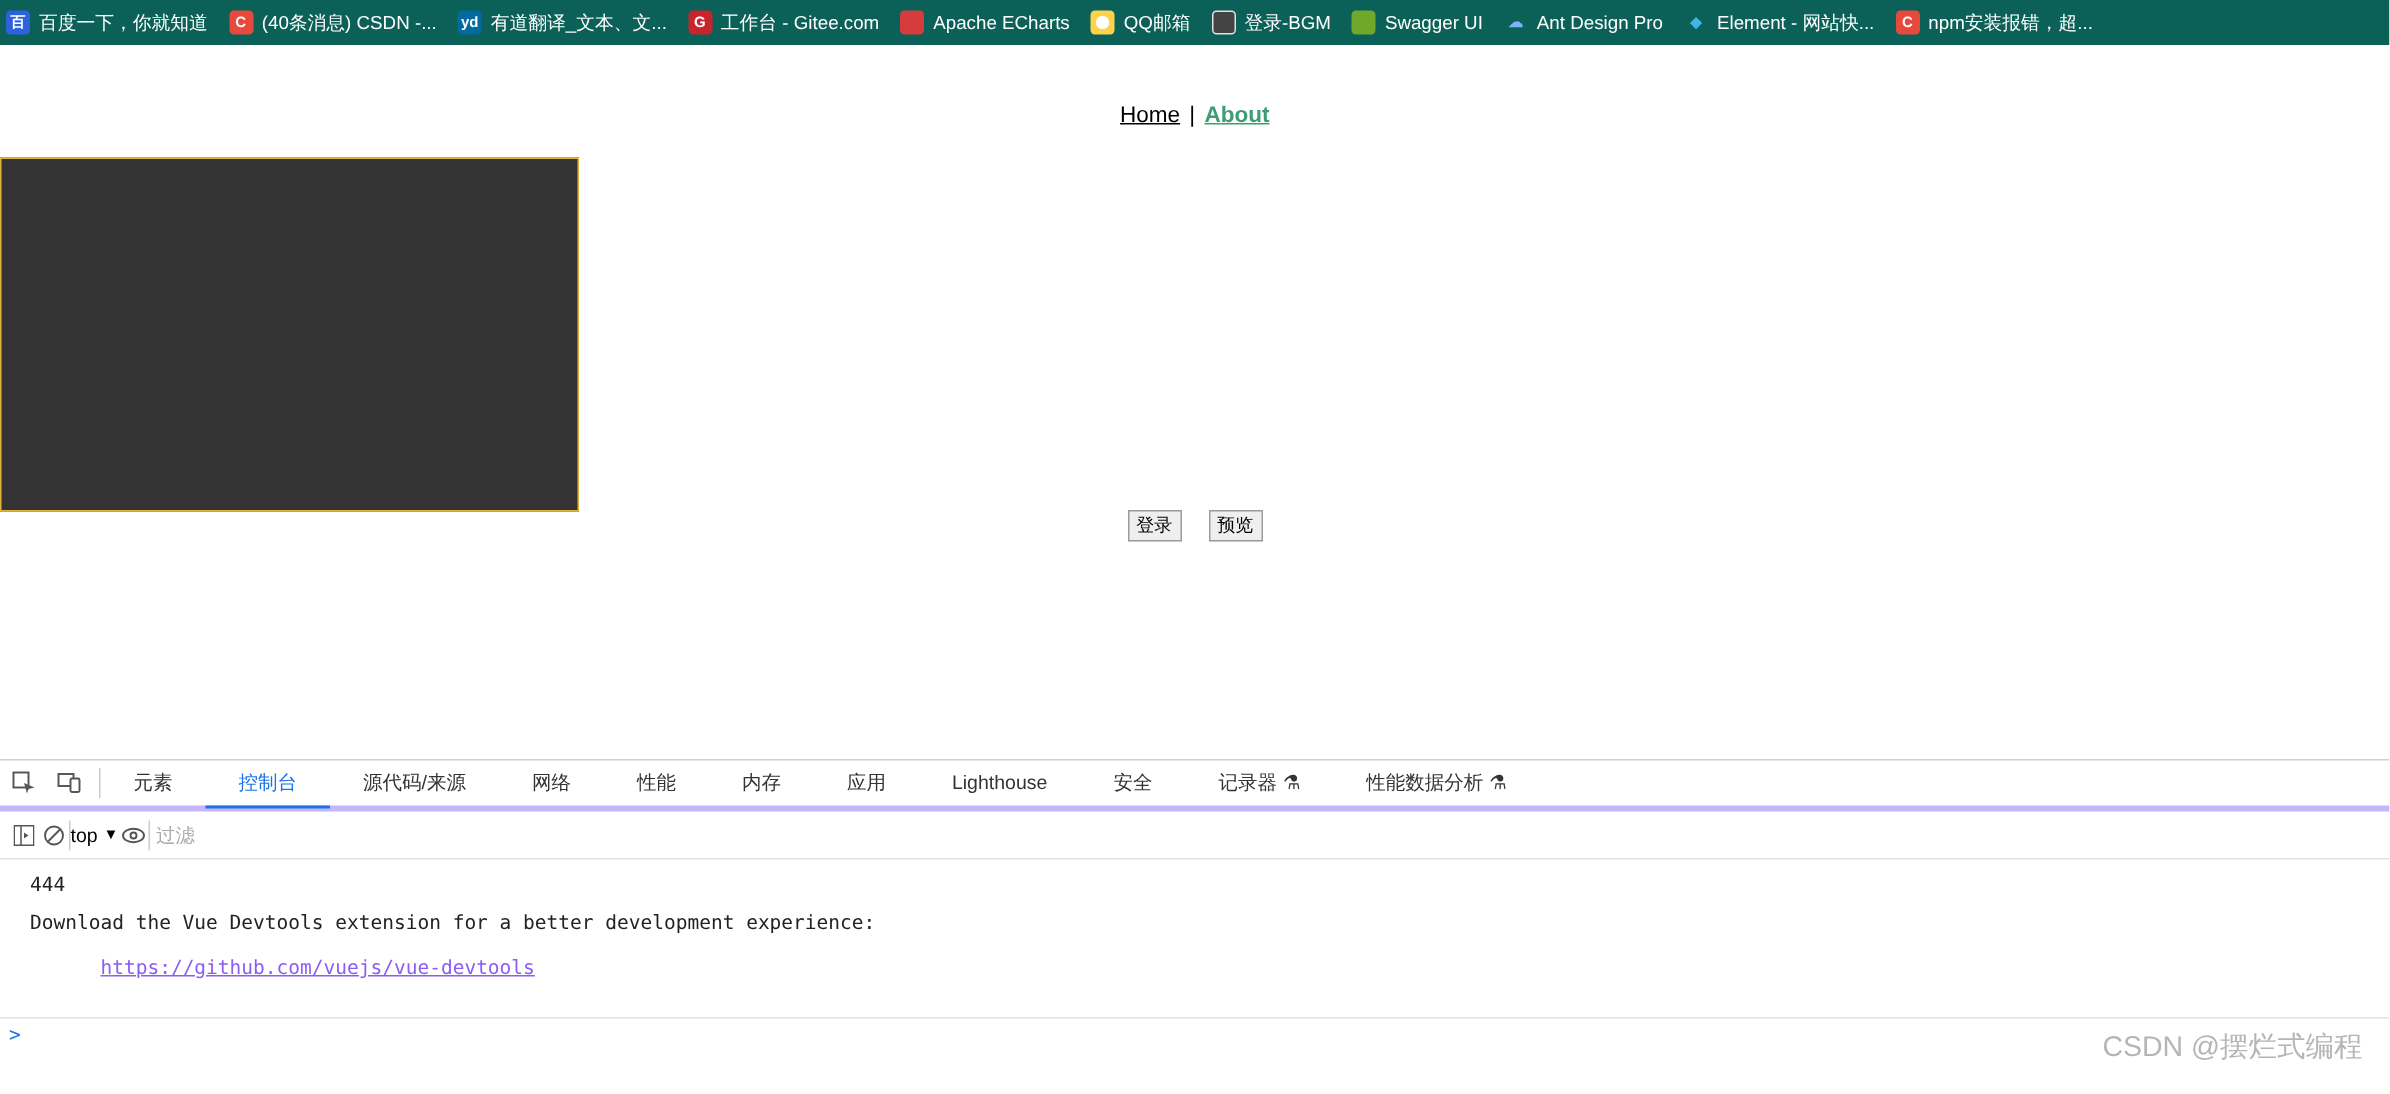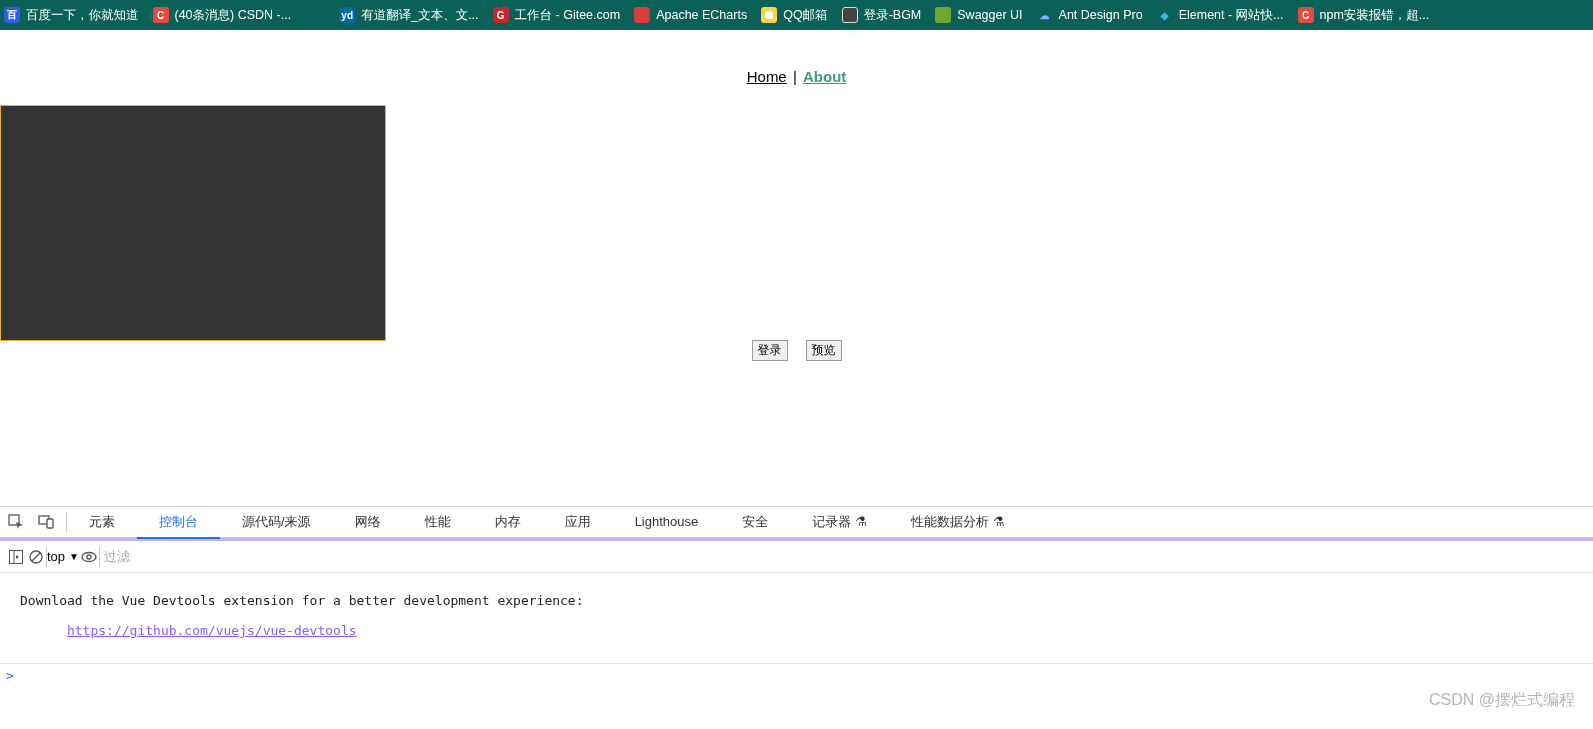--- a/index.html
+++ b/index.html
@@ -22,21 +22,21 @@
       cursor: pointer;
       font-size: 12.5px;
     }
     .bookmark .favicon {
       width: 16px; height: 16px; margin-right: 6px;
       display: inline-flex; align-items: center; justify-content: center;
       font-size: 10px; font-weight: bold; border-radius: 3px;
     }
     .fi-baidu { background:#2e61e0; color:#fff; }
     .fi-csdn  { background:#e7493c; color:#fff; }
-    .fi-yd    { background:#0369a1; color:#fff;margin-left:34px; }
+    .fi-yd    { background:#0369a1; color:#fff; }
     .fi-gitee { background:#c7252d; color:#fff; }
     .fi-echarts { background:#d63c3c; border-radius:50%; }
     .fi-qq    { background:radial-gradient(circle,#fff 38%,#ffd24a 40%); border-radius:50%; }
     .fi-globe { border:1.5px solid #e0e0e0; border-radius:50%; background:#444; }
     .fi-swagger{ background:#6fa82b; border-radius:50%; }
     .fi-ant   { color:#7bb3ff; background:transparent; font-size:13px; }
     .fi-element{ color:#3fb6e4; font-size:12px; }
     .fi-npm   { background:#e7493c; color:#fff; }
 
     .page-content {
@@ -131,21 +131,21 @@
       border-top: 1px solid #e2e2e2;
       padding: 4px 6px;
       color:#1a73e8;
       font-family: Consolas, monospace;
     }
 
     .watermark {
       position: fixed;
       right: 18px; bottom: 18px;
       color: rgba(120,120,120,0.55);
-      font-size: 16px;
+      font-size: 19px;
       pointer-events: none;
     }
   </style>
 </head>
 <body>
 
 <div class="bookmark-bar" id="bookmark-bar">
     <span class="bookmark">
       <span class="favicon fi-baidu">百</span>
       <span>百度一下，你就知道</span>
@@ -262,20 +262,21 @@
       <svg width="16" height="12" viewBox="0 0 16 12">
           <ellipse cx="8" cy="6" rx="7" ry="4.5" fill="none" stroke="#555" stroke-width="1.3"></ellipse>
           <circle cx="8" cy="6" r="2" fill="none" stroke="#555" stroke-width="1.3"></circle>
         </svg>
     </span>
     <div class="divider"></div>
     <input class="filter-input" placeholder="过滤" style="">
   </div>
 
   <div class="dt-body">
+    <div class="line">444</div>
     <div style="height:10px"></div>
     <div class="line">Download the Vue Devtools extension for a better development experience:</div>
     <div class="line">
       <a href="#">https://github.com/vuejs/vue-devtools</a>
     </div>
   </div>
 
   <div class="dt-prompt">&gt;</div>
 </div>
 

